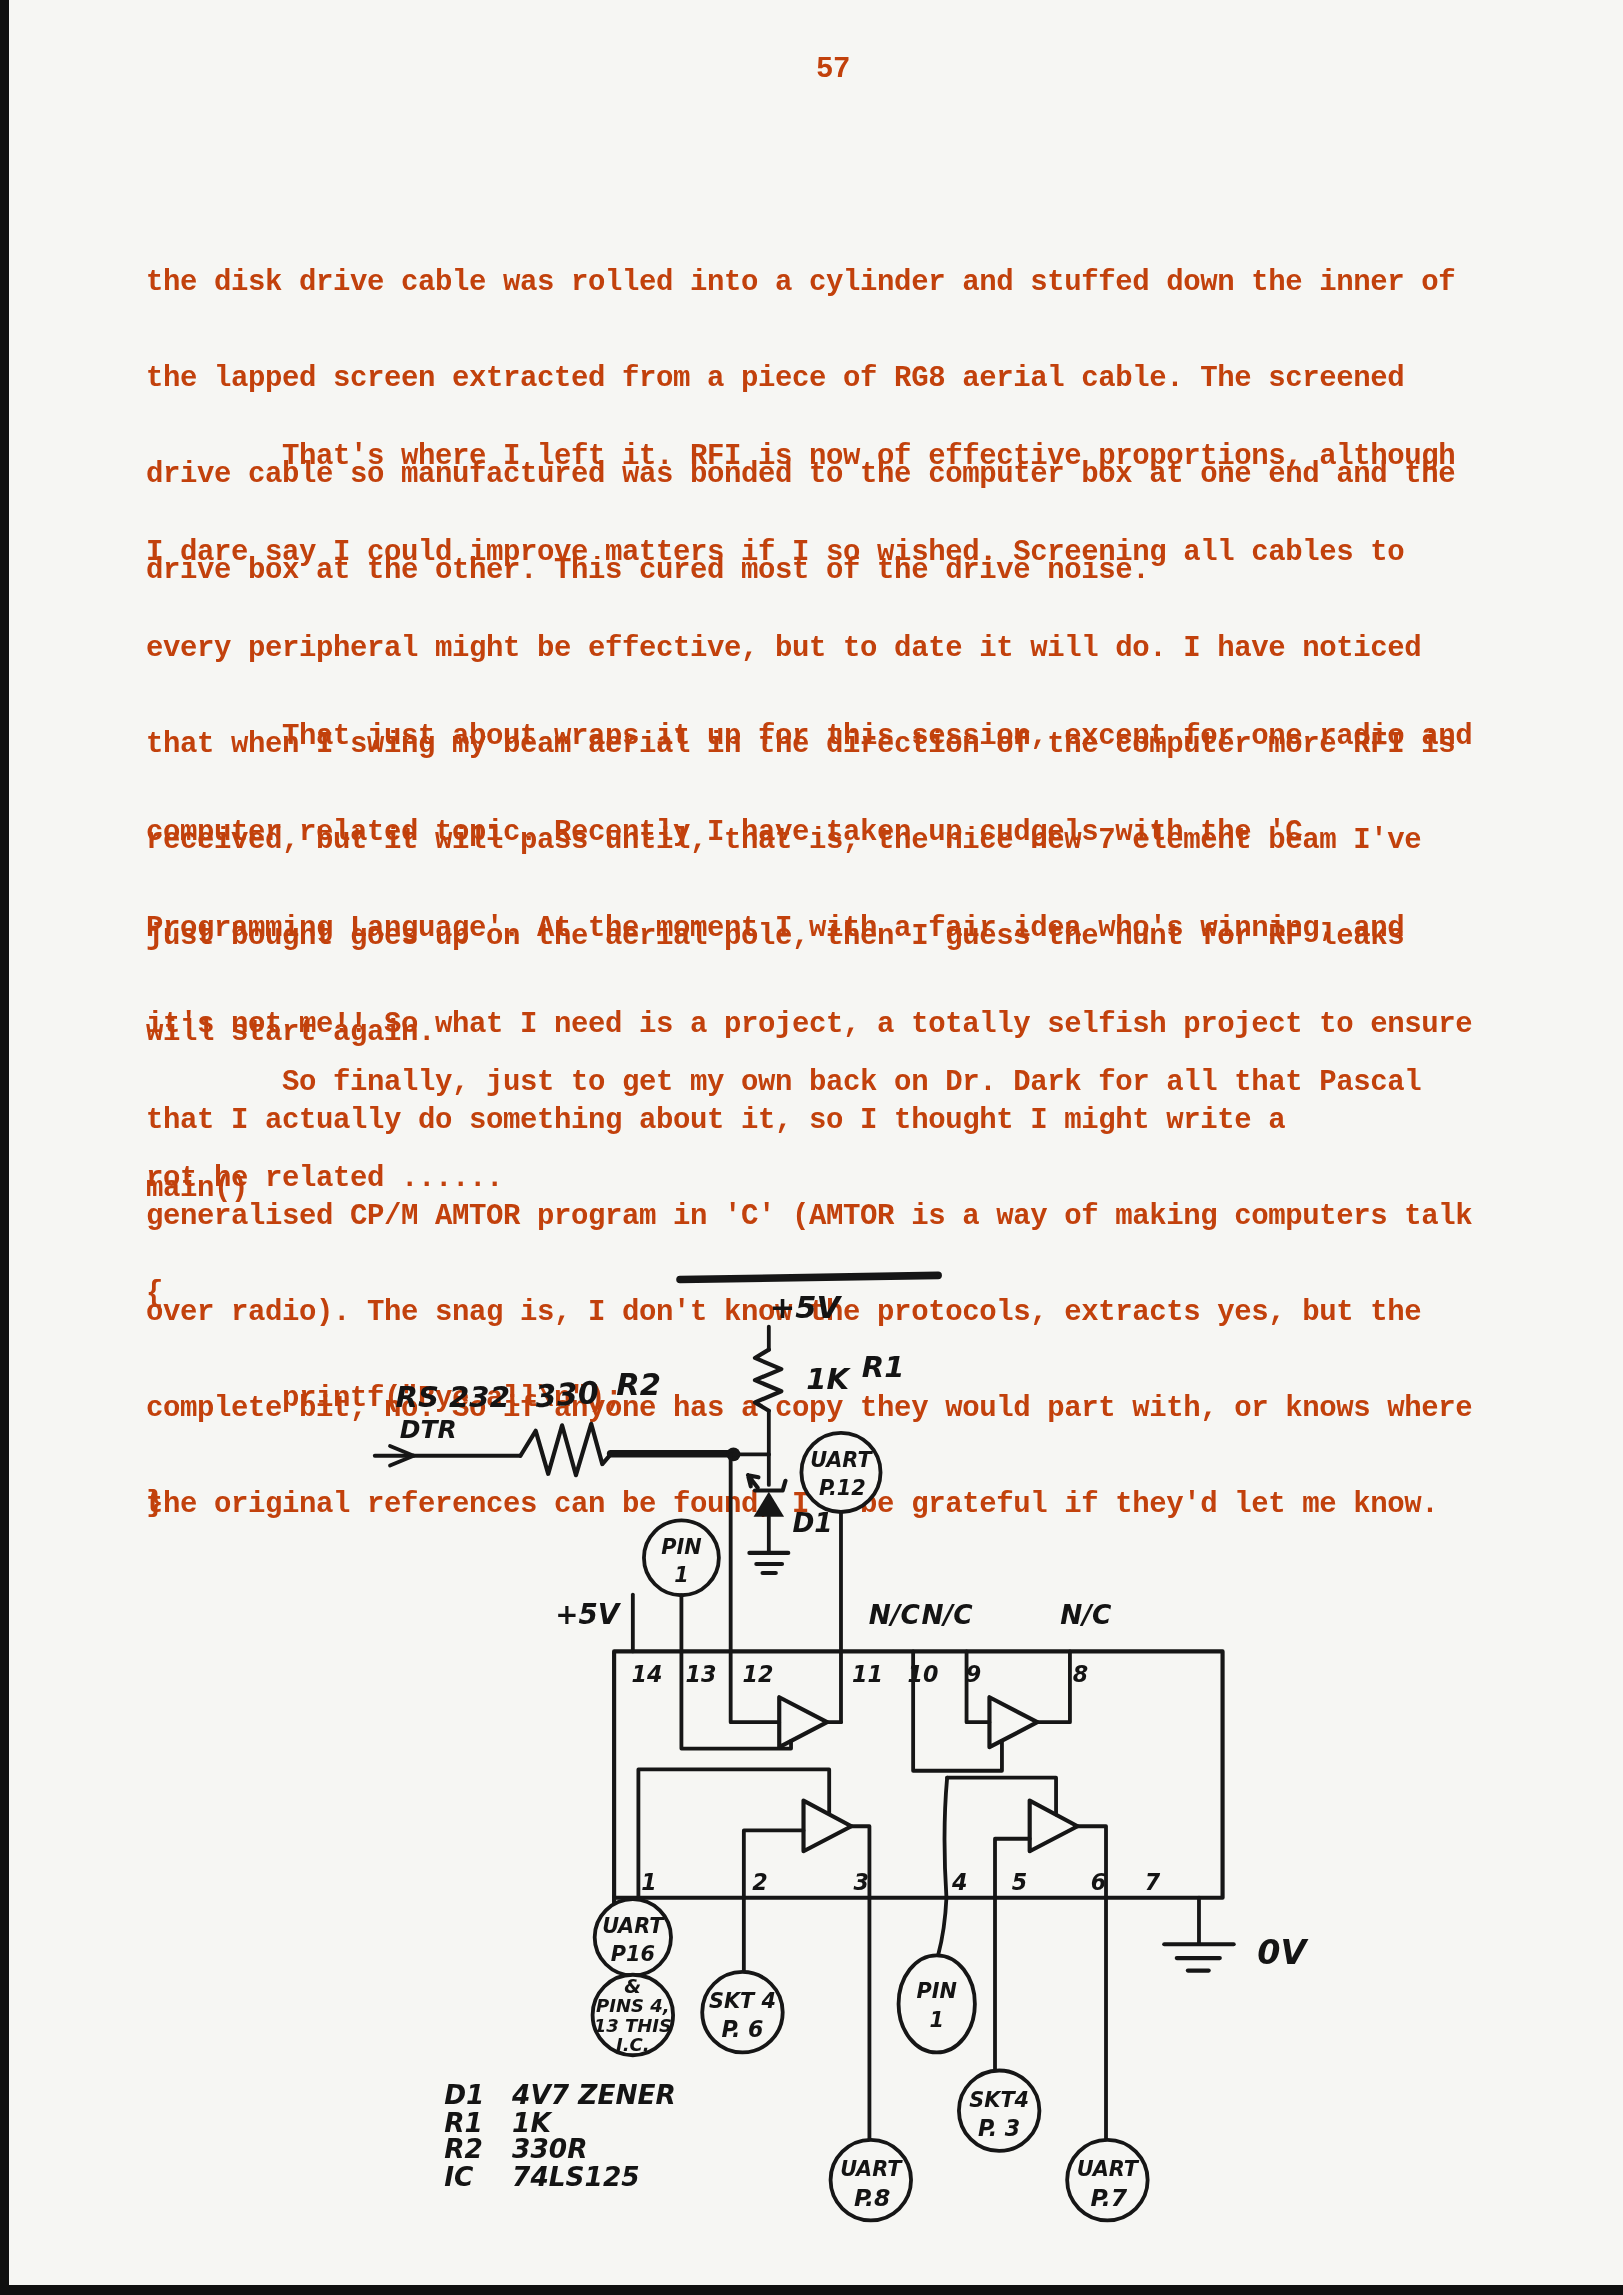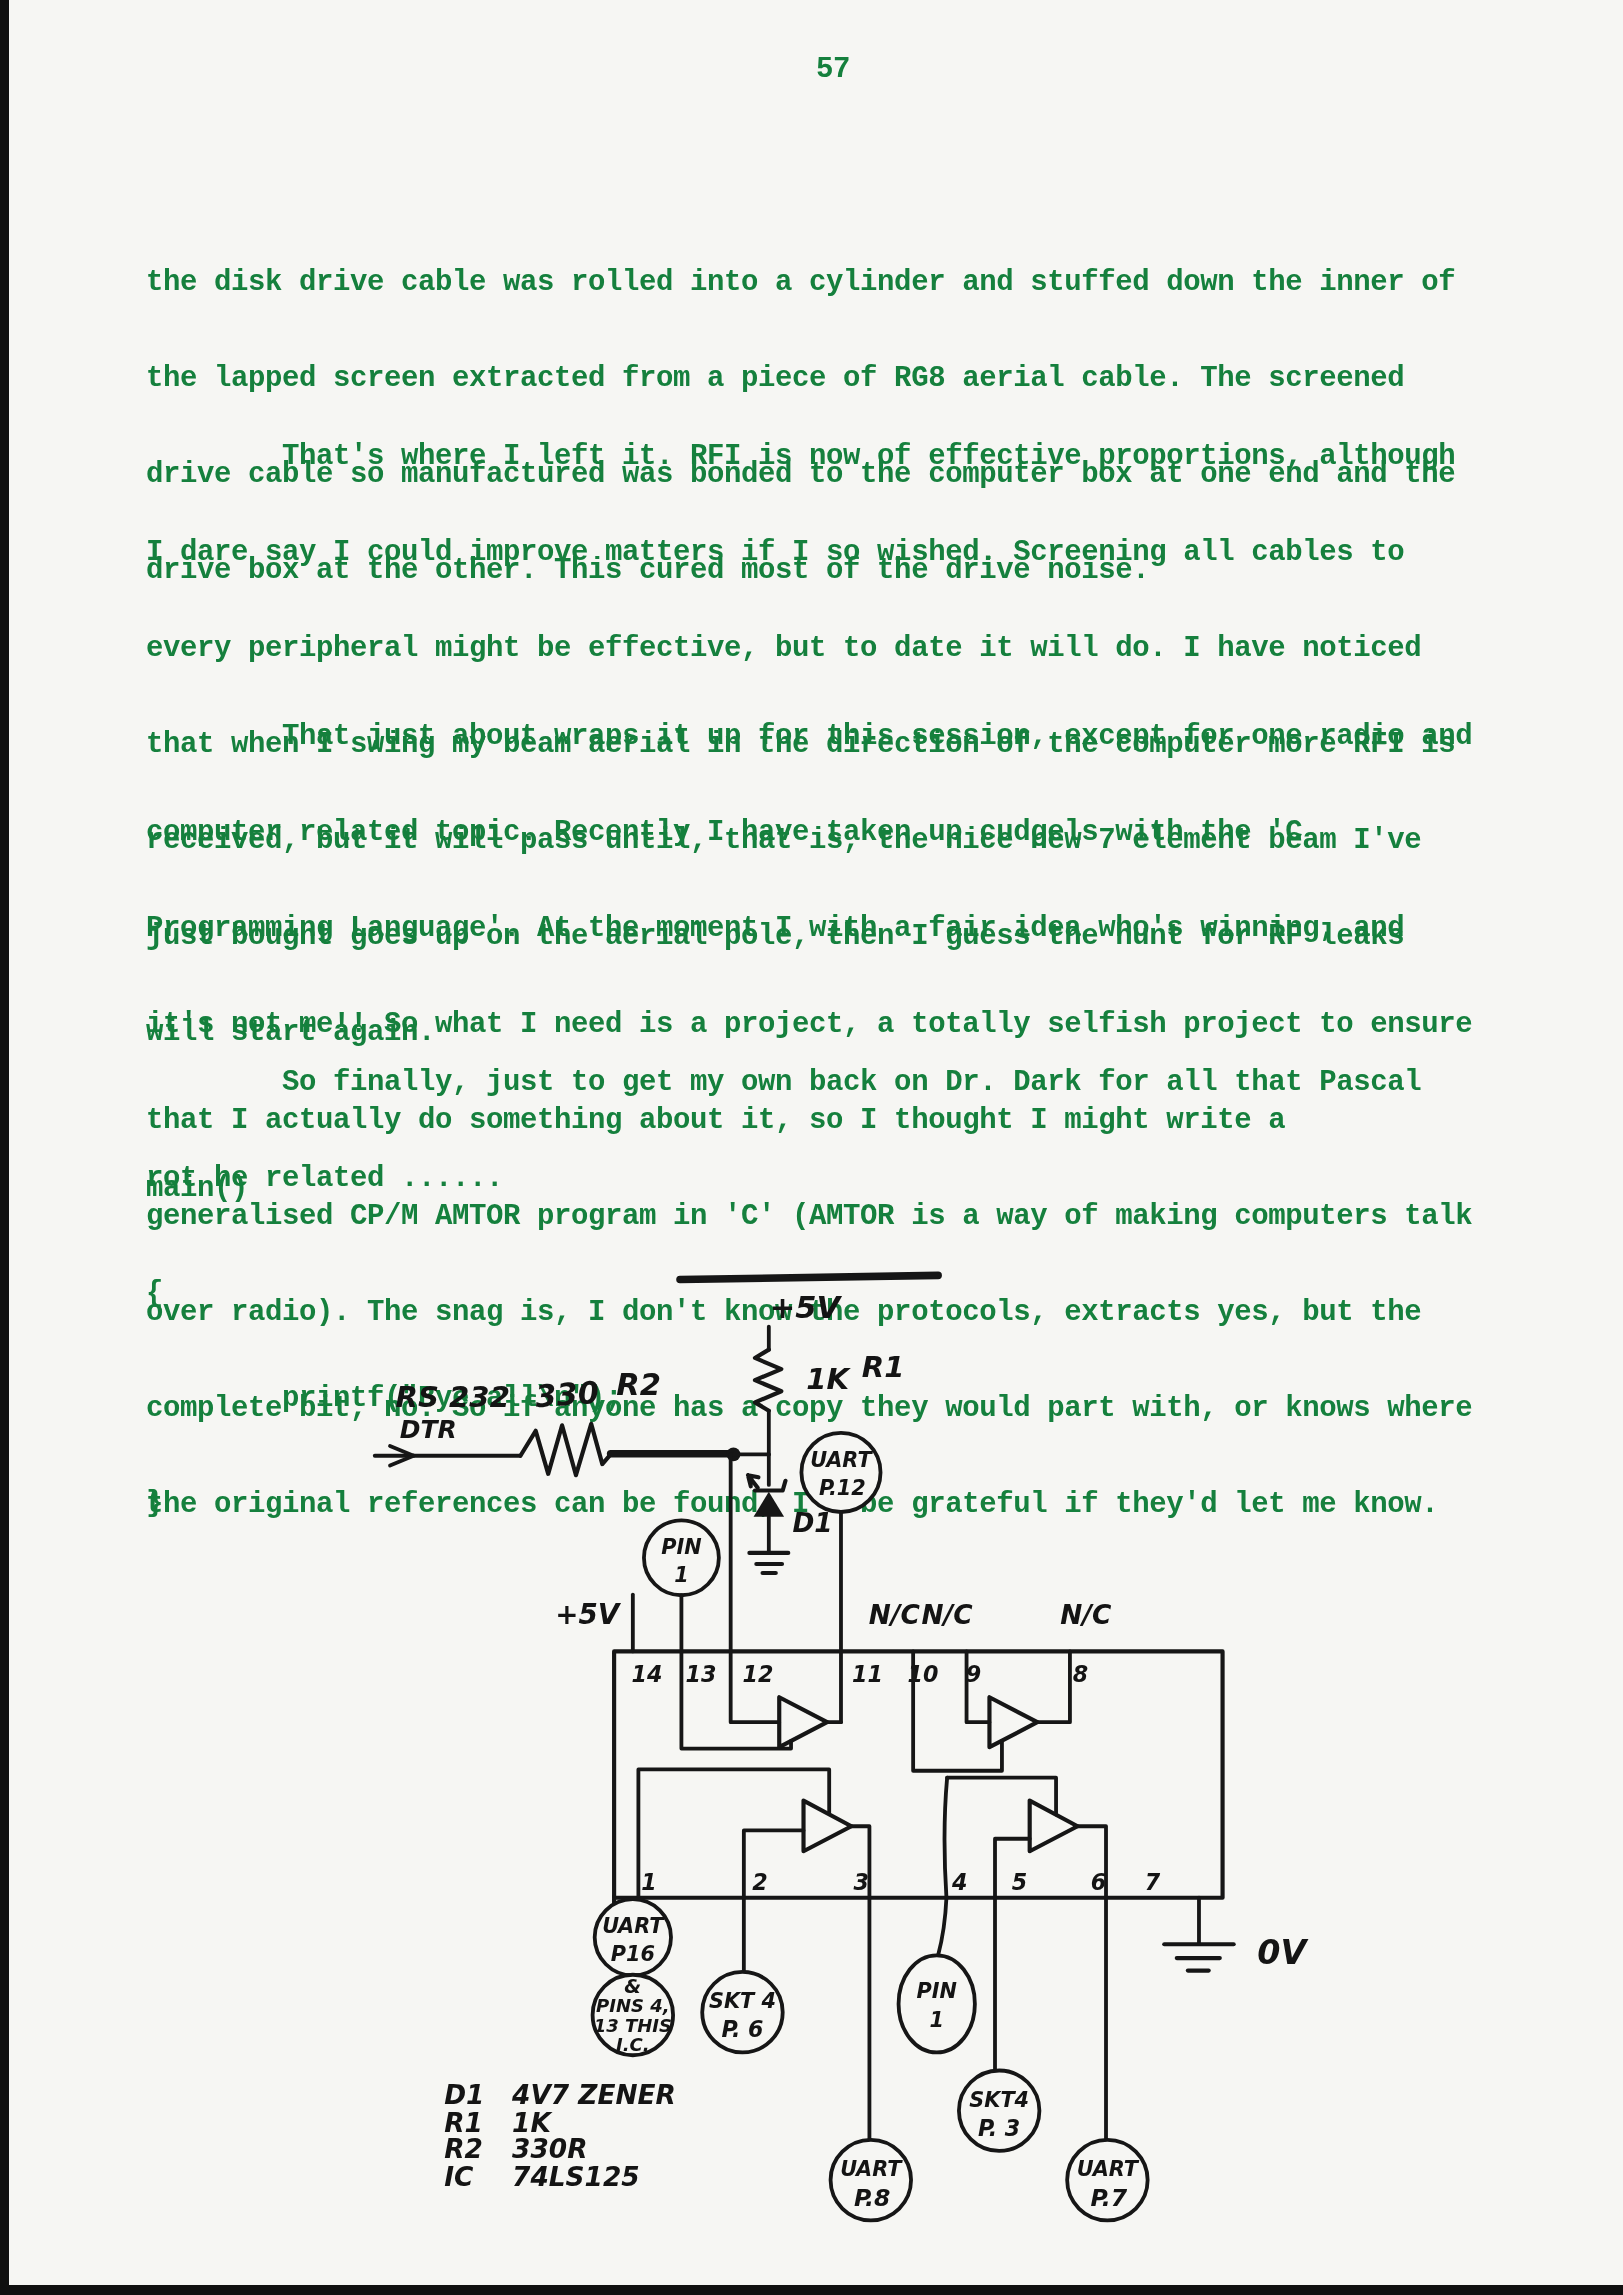--- a/index.html
+++ b/index.html
@@ -4,21 +4,21 @@
 <style>
   html,body{margin:0;padding:0;}
   body{
     width:1624px;height:2295px;position:relative;background:#f6f6f3;
     font-family:"Liberation Mono",monospace;overflow:hidden;
   }
   .scan-edge{position:absolute;background:#101010;}
   #edge-left{left:0;top:0;width:9px;height:2295px;}
   #edge-bottom{left:0;top:2285px;width:1624px;height:10.4px;}
   .typed{
-    position:absolute;color:#15803d;font-family:"Liberation Mono",monospace;
+    position:absolute;color:#c2410c;font-family:"Liberation Mono",monospace;
     font-weight:bold;font-size:29px;line-height:32px;white-space:pre;
     letter-spacing:-0.4px;
   }
   .tline{white-space:pre;}
   #page-num{left:816px;top:54px;}
   #para-1{left:146px;top:203px;}
   #para-2{left:146px;top:377px;}
   #para-3{left:146px;top:657px;}
   #para-4{left:146px;top:1003px;}
   #code-block{left:146px;top:1101px;line-height:35px;}

